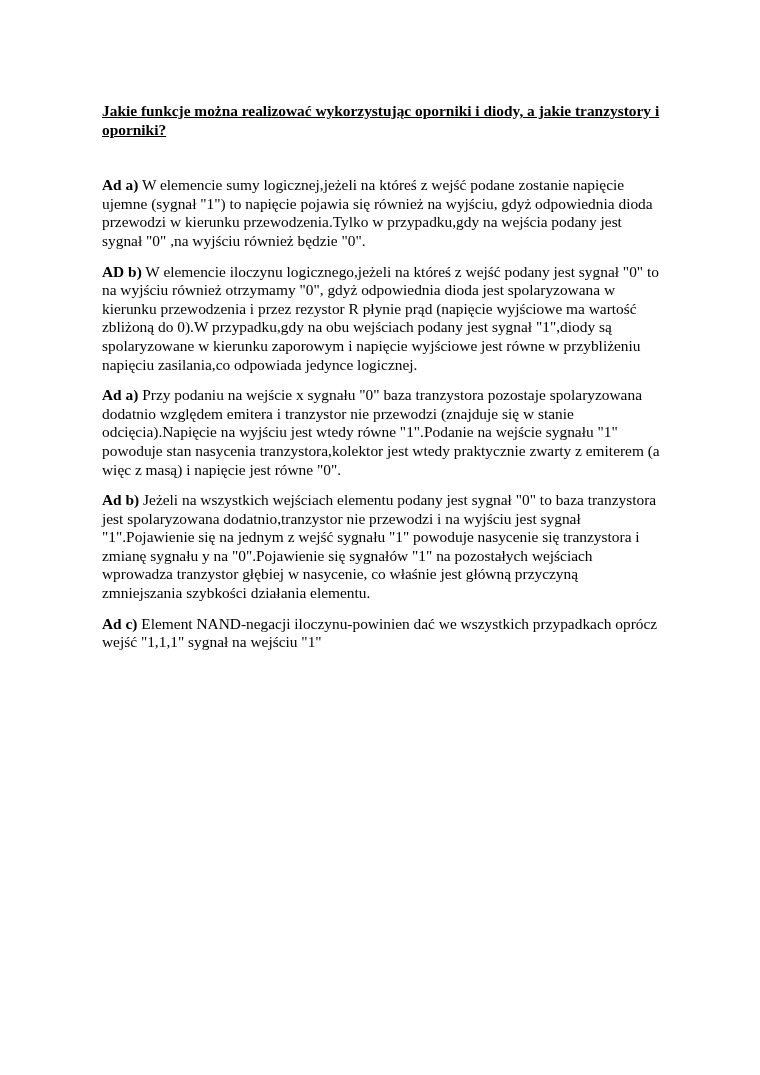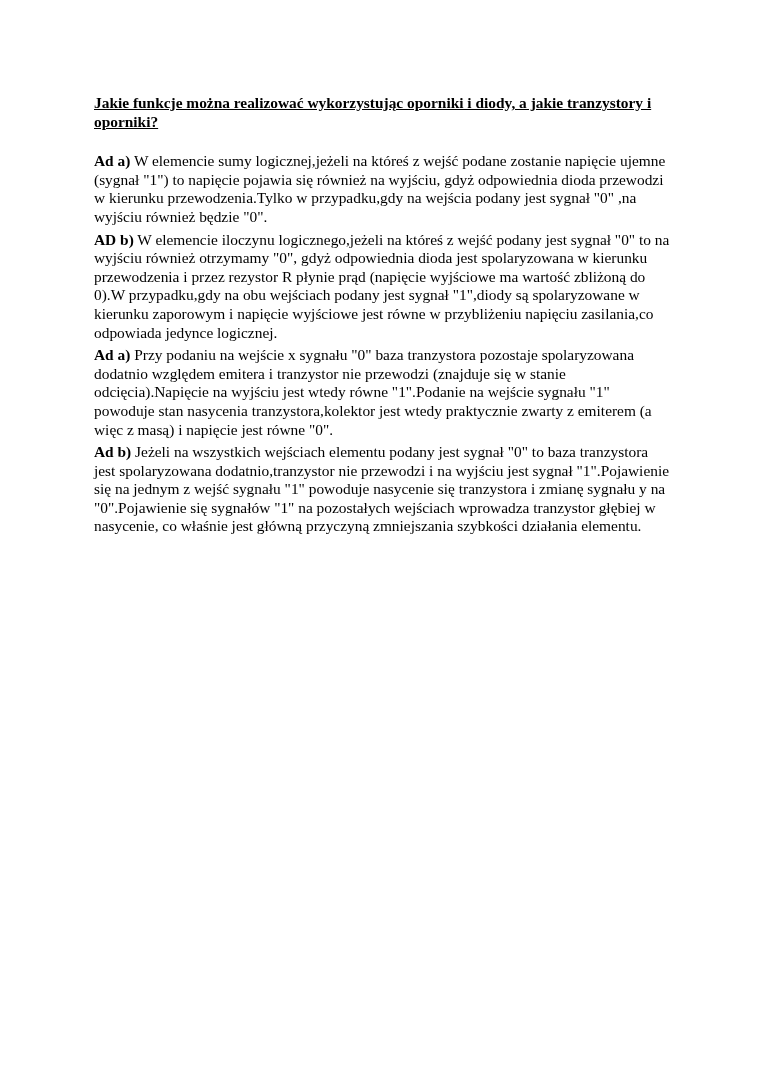--- a/index.html
+++ b/index.html
@@ -18,21 +18,21 @@
   .doc {
     position: absolute;
     left: 90px;
     top: 90px;
     width: 584px;
     font-size: 15.4px;
     line-height: 18.6px;
     text-align: left;
   }
   .doc p {
-    margin: 4px;
+    margin: 12px;
     padding: 0;
   }
   .heading {
     font-weight: bold;
   }
   .heading .u {
     text-decoration: underline;
   }
   .blank-line {
     height: 13px;
@@ -57,14 +57,15 @@
 
   <p><span class="lead">Ad a)</span><span> W elemencie sumy logicznej,jeżeli na któreś z wejść podane zostanie napięcie ujemne (sygnał "1") to napięcie pojawia się również na wyjściu, gdyż odpowiednia dioda przewodzi w kierunku przewodzenia.Tylko w przypadku,gdy na wejścia podany jest sygnał "0" ,na wyjściu również będzie "0".</span></p>
 
   <p><span class="lead">AD b)</span><span> W elemencie iloczynu logicznego,jeżeli na któreś z wejść podany jest sygnał "0" to  na wyjściu również otrzymamy "0", gdyż odpowiednia dioda jest spolaryzowana w kierunku przewodzenia i przez rezystor R płynie prąd (napięcie wyjściowe ma wartość zbliżoną do 0).W przypadku,gdy na obu wejściach podany jest sygnał "1",diody są spolaryzowane w kierunku zaporowym i napięcie wyjściowe jest równe w przybliżeniu napięciu zasilania,co odpowiada jedynce logicznej.</span></p>
 
 
   <p><span class="lead">Ad a)</span><span> Przy podaniu na wejście x sygnału "0" baza tranzystora pozostaje spolaryzowana dodatnio względem emitera i tranzystor nie przewodzi (znajduje się w stanie odcięcia).Napięcie na wyjściu jest wtedy równe "1".Podanie na wejście sygnału "1" powoduje stan nasycenia tranzystora,kolektor jest wtedy praktycznie zwarty z emiterem (a więc z masą) i napięcie jest równe "0".</span></p>
 
   <p><span class="lead">Ad b)</span><span> Jeżeli na wszystkich wejściach elementu podany jest sygnał "0" to baza tranzystora jest spolaryzowana dodatnio,tranzystor nie przewodzi i na wyjściu jest sygnał "1".Pojawienie się na jednym z wejść sygnału "1" powoduje nasycenie się tranzystora i zmianę sygnału y na "0".Pojawienie się sygnałów "1" na pozostałych wejściach wprowadza tranzystor głębiej w nasycenie, co właśnie jest główną przyczyną zmniejszania szybkości działania elementu.</span></p>
 
+  <p><span class="lead">Ad c)</span><span> Element NAND-negacji iloczynu-powinien dać we wszystkich przypadkach oprócz wejść "1,1,1" sygnał na wejściu "1"</span></p>
 
 </div>
 
 </body></html>

